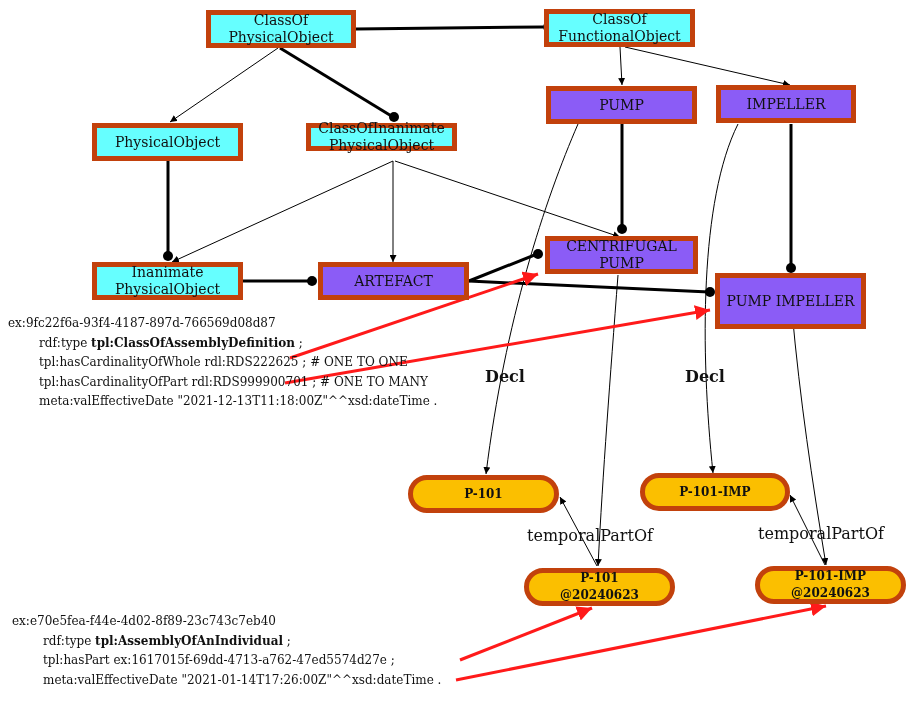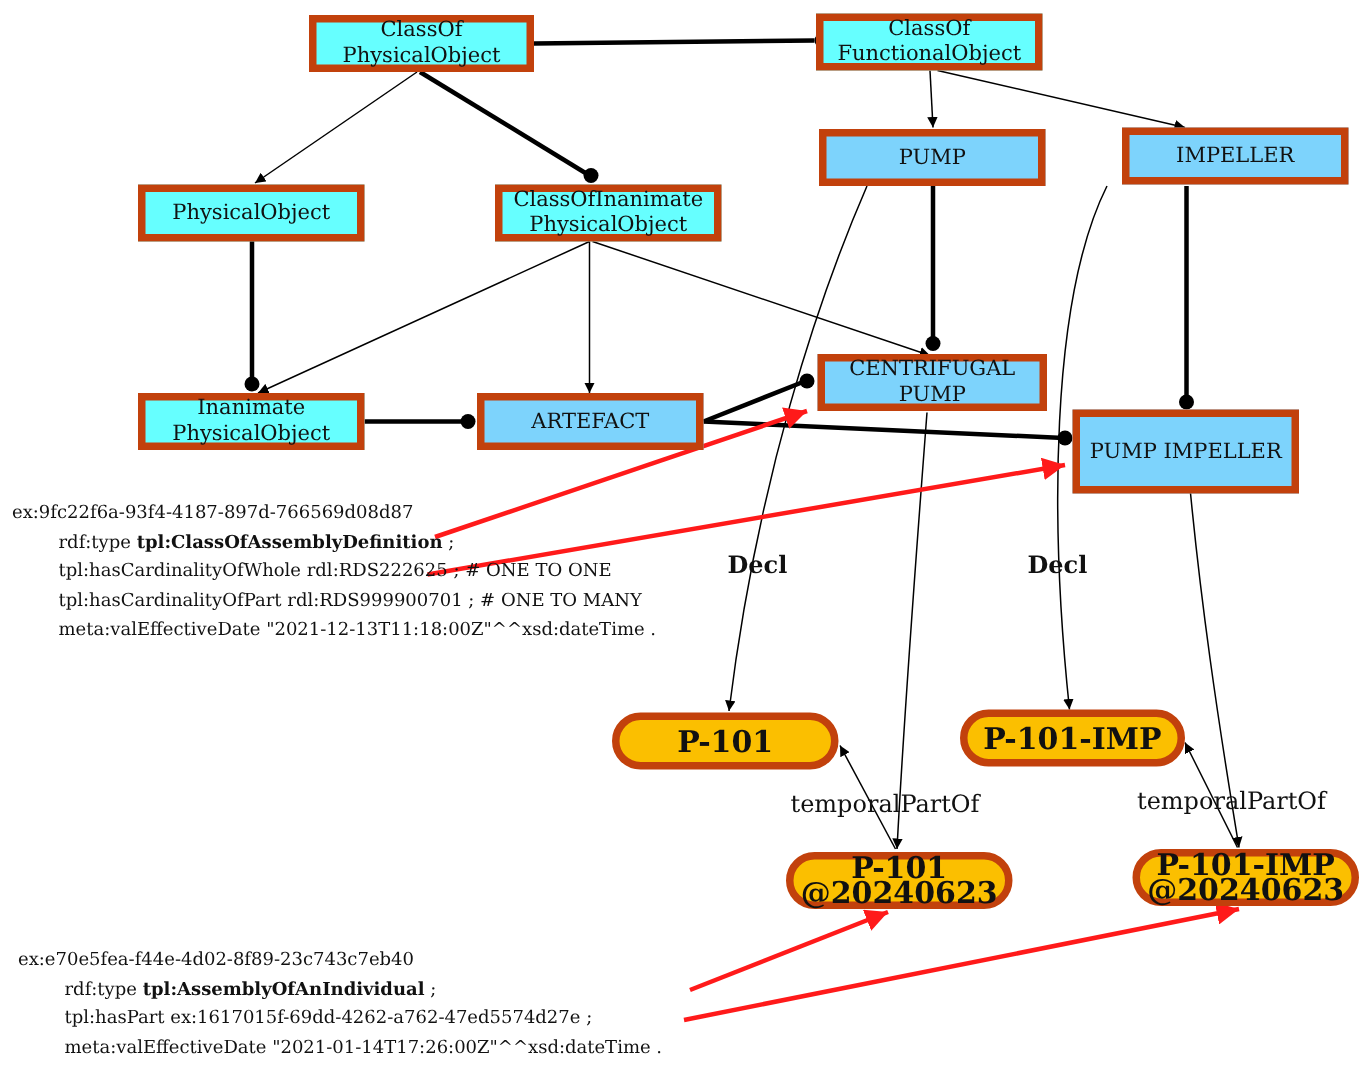--- a/index.html
+++ b/index.html
@@ -1,24 +1,24 @@
 <!DOCTYPE html>
 <html><head>
 <meta charset="utf-8">
 <style>
   html, body { margin:0; padding:0; background:#ffffff; }
   body { width:907px; height:716px; position:relative; overflow:hidden; font-family:"DejaVu Serif", serif; }
   svg { position:absolute; left:0; top:0; }
   .node { position:absolute; box-sizing:border-box; border:5px solid #c2410c; display:flex; align-items:center; justify-content:center; text-align:center; font-family:"DejaVu Serif", serif; font-size:14px; line-height:17px; color:#111; white-space:pre-line; }
   .class { background:#66ffff; }
-  .func { background:#7dd3fc; }
-  .ind { background:#fbbf00; border-radius:20px; font-weight:bold; font-size:20px; line-height:17px; }
+  .func { background:#8b5cf6; }
+  .ind { background:#fbbf00; border-radius:20px; font-weight:bold; font-size:12px; line-height:17px; }
   .lbl { position:absolute; font-family:"DejaVu Serif", serif; font-size:16px; color:#111; }
   .bold { font-weight:bold; }
-  .code { position:absolute; font-family:"DejaVu Serif", serif; font-size:12px; line-height:19.5px; color:#111; white-space:nowrap;margin-top:18px; }
+  .code { position:absolute; font-family:"DejaVu Serif", serif; font-size:12px; line-height:19.5px; color:#111; white-space:nowrap; }
   .code div { }
   .ind1 { padding-left:31px; }
 </style>
 </head>
 <body>
 
 <svg width="907" height="716">
   <defs>
     <marker id="ah" viewBox="0 0 10 10" refX="10" refY="5" markerWidth="7" markerHeight="7" orient="auto-start-reverse">
       <path d="M0,0 L10,5 L0,10 z" fill="#000"></path>
@@ -70,27 +70,27 @@
     <line x1="460" y1="660" x2="592" y2="608" marker-end="url(#ahr)"></line>
     <line x1="456" y1="680" x2="826" y2="606" marker-end="url(#ahr)"></line>
   </g>
 </svg>
 
 <div class="node class" style="left:206px;top:10px;width:150px;height:38px;">ClassOf
 PhysicalObject</div>
 <div class="node class" style="left:544px;top:9px;width:151px;height:38px;">ClassOf
 FunctionalObject</div>
 <div class="node class" style="left:92px;top:123px;width:151px;height:38px;">PhysicalObject</div>
-<div class="node class" style="left:330px;top:123px;width:151px;height:38px;">ClassOfInanimate
+<div class="node class" style="left:306px;top:123px;width:151px;height:28px;">ClassOfInanimate
 PhysicalObject</div>
 <div class="node class" style="left:92px;top:262px;width:151px;height:38px;">Inanimate
 PhysicalObject</div>
 
 <div class="node func" style="left:546px;top:86px;width:151px;height:38px;">PUMP</div>
-<div class="node func" style="left:716px;top:85px;width:151px;height:38px;margin-left:32px;">IMPELLER</div>
+<div class="node func" style="left:716px;top:85px;width:140px;height:38px;">IMPELLER</div>
 <div class="node func" style="left:318px;top:262px;width:151px;height:38px;">ARTEFACT</div>
 <div class="node func" style="left:545px;top:236px;width:153px;height:38px;">CENTRIFUGAL
 PUMP</div>
 <div class="node func" style="left:715px;top:273px;width:151px;height:56px;">PUMP IMPELLER</div>
 
 <div class="node ind" style="left:408px;top:475px;width:151px;height:38px;">P-101</div>
 <div class="node ind" style="left:640px;top:473px;width:150px;height:38px;">P-101-IMP</div>
 <div class="node ind" style="left:524px;top:568px;width:151px;height:38px;">P-101
 @20240623</div>
 <div class="node ind" style="left:755px;top:566px;width:151px;height:38px;">P-101-IMP
@@ -105,15 +105,15 @@
   <div>ex:9fc22f6a-93f4-4187-897d-766569d08d87</div>
   <div class="ind1"><span>rdf:type </span><span class="bold">tpl:ClassOfAssemblyDefinition</span><span> ;</span></div>
   <div class="ind1">tpl:hasCardinalityOfWhole rdl:RDS222625 ; # ONE TO ONE</div>
   <div class="ind1">tpl:hasCardinalityOfPart rdl:RDS999900701 ; # ONE TO MANY</div>
   <div class="ind1">meta:valEffectiveDate "2021-12-13T11:18:00Z"^^xsd:dateTime .</div>
 </div>
 
 <div class="code" style="left:12px;top:612px;">
   <div>ex:e70e5fea-f44e-4d02-8f89-23c743c7eb40</div>
   <div class="ind1"><span>rdf:type </span><span class="bold">tpl:AssemblyOfAnIndividual</span><span> ;</span></div>
-  <div class="ind1">tpl:hasPart ex:1617015f-69dd-4262-a762-47ed5574d27e ;</div>
+  <div class="ind1">tpl:hasPart ex:1617015f-69dd-4713-a762-47ed5574d27e ;</div>
   <div class="ind1">meta:valEffectiveDate "2021-01-14T17:26:00Z"^^xsd:dateTime .</div>
 </div>
 
 </body></html>

